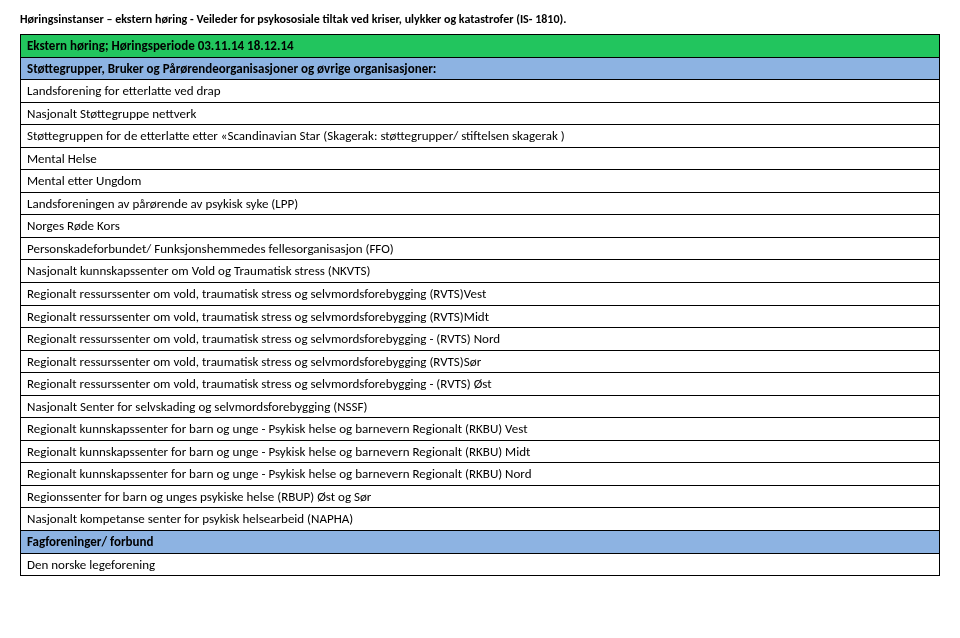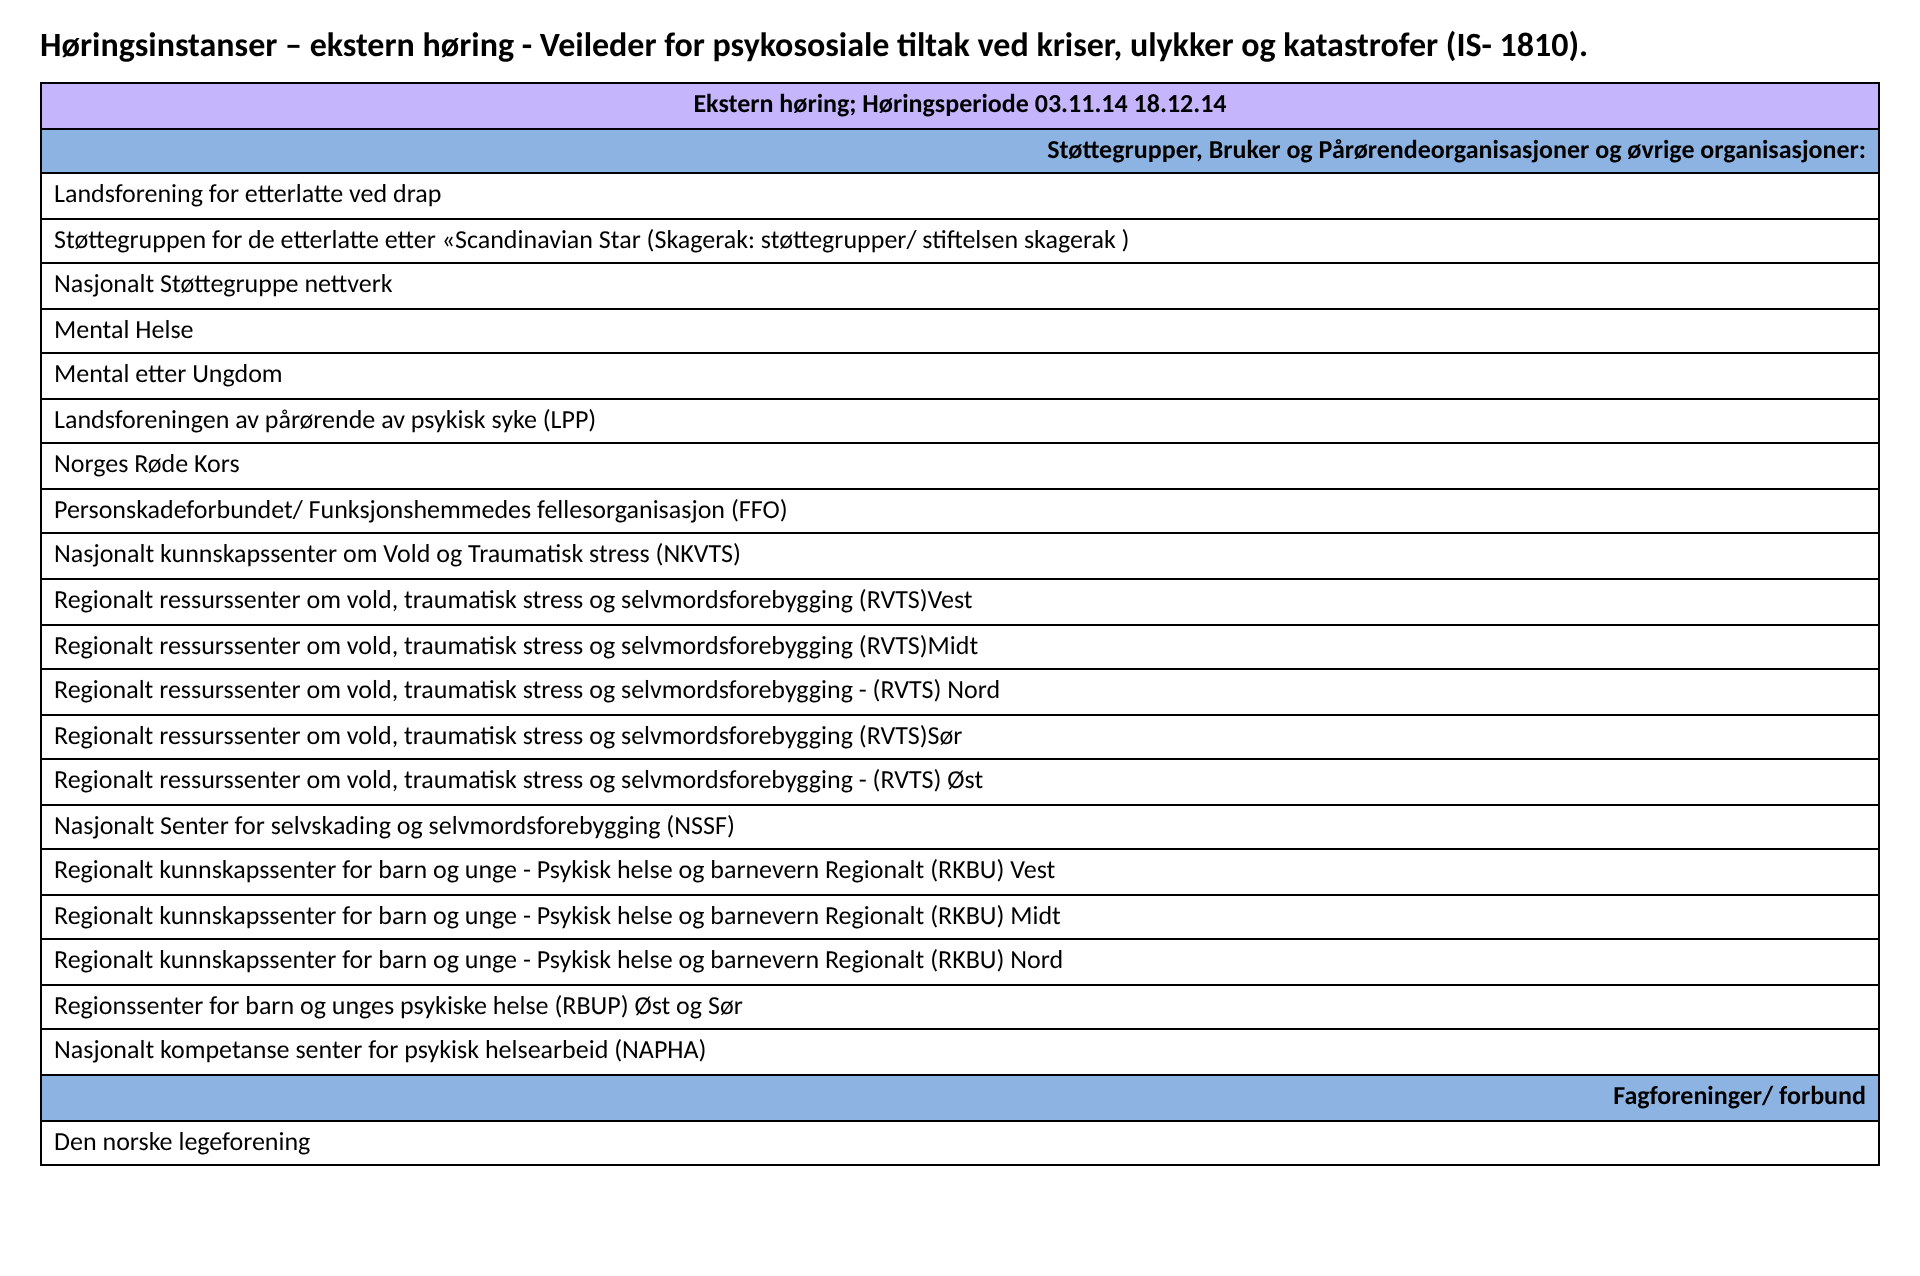--- a/index.html
+++ b/index.html
@@ -6,66 +6,64 @@
     body {
       font-family: Calibri, Arial, sans-serif;
       font-size: 13px;
       background: #fff;
       padding: 12px 20px;
       width: 960px;
       color: #000;
     }
     .title {
       font-weight: bold;
-      font-size: 17px;
+      font-size: 12px;
       margin-bottom: 8px;
     }
     table {
       width: 100%;
       border-collapse: collapse;
     }
     td {
       border: 1px solid #000;
       padding: 2px 6px;
       line-height: 1.35;
       vertical-align: middle;
     }
     .header-row td {
-      background: #c4b5fd;
+      background: #22c55e;
       font-weight: bold;
-      text-align: center;
     }
     .section-row td {
       background: #8db3e2;
       font-weight: bold;
-      text-align: right;
     }
   </style>
 </head>
 <body>
 
 <div class="title">Høringsinstanser – ekstern høring - Veileder for psykososiale tiltak ved kriser, ulykker og katastrofer (IS- 1810).</div>
 
 <table>
   <tbody>
       <tr class="header-row">
     <td>Ekstern høring; Høringsperiode 03.11.14  18.12.14</td>
   </tr>
 
   <tr class="section-row">
     <td>Støttegrupper, Bruker og Pårørendeorganisasjoner og øvrige organisasjoner:</td>
   </tr>
   <tr>
         <td>Landsforening for etterlatte ved drap</td>
       </tr>
   <tr>
-        <td>Støttegruppen for de etterlatte etter «Scandinavian Star (Skagerak: støttegrupper/ stiftelsen skagerak )</td>
+        <td>Nasjonalt Støttegruppe nettverk</td>
       </tr>
   <tr>
-        <td>Nasjonalt Støttegruppe nettverk</td>
+        <td>Støttegruppen for de etterlatte etter «Scandinavian Star (Skagerak: støttegrupper/ stiftelsen skagerak )</td>
       </tr>
   <tr>
         <td>Mental Helse</td>
       </tr>
   <tr>
         <td>Mental etter Ungdom</td>
       </tr>
   <tr>
         <td>Landsforeningen av pårørende av psykisk syke (LPP)</td>
       </tr>

